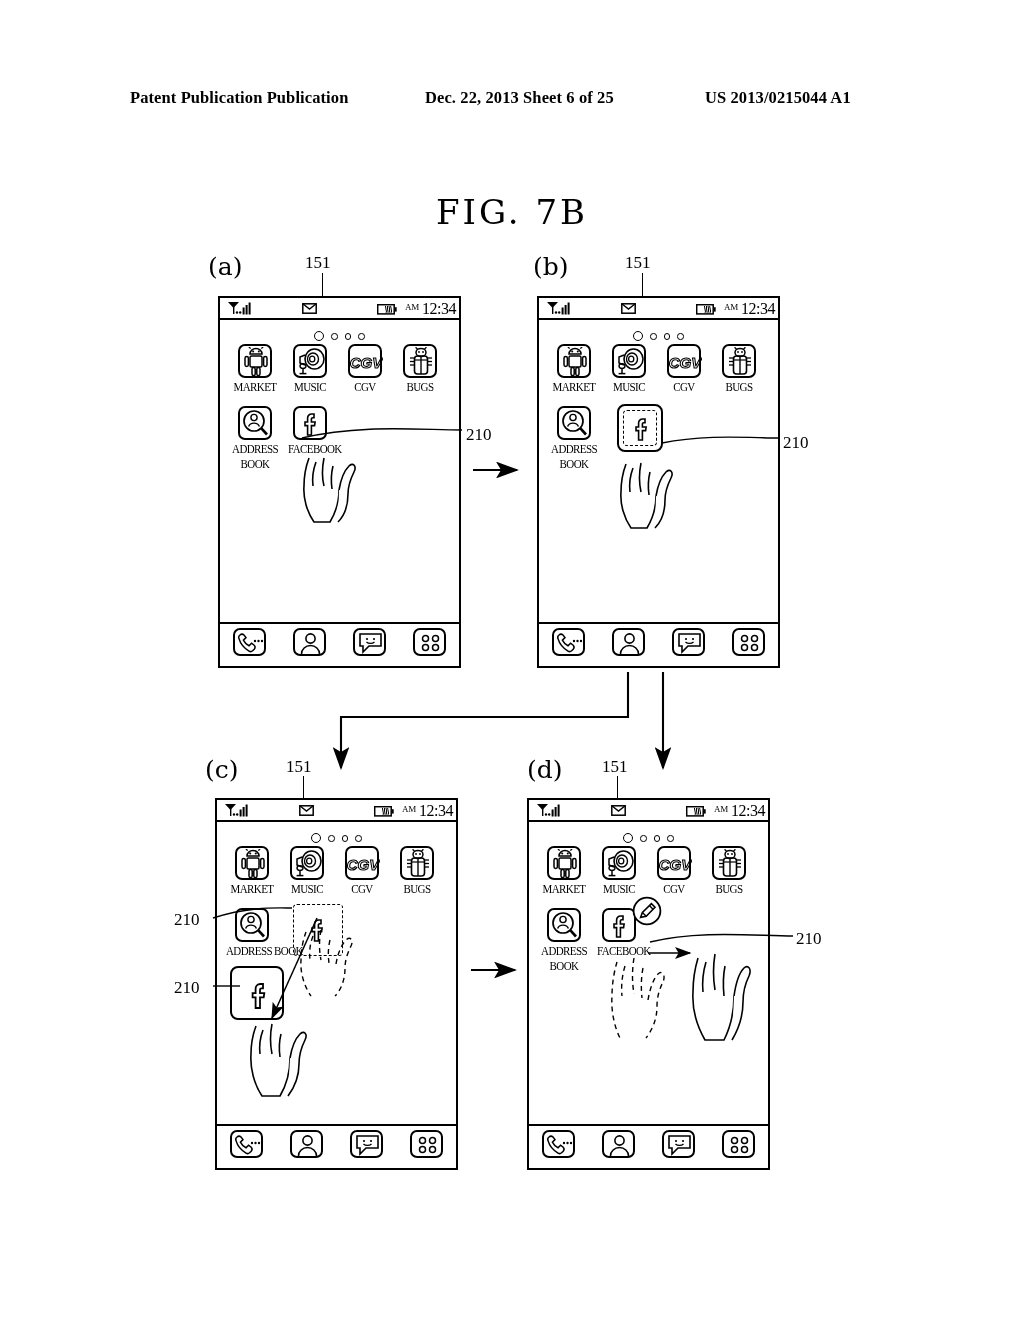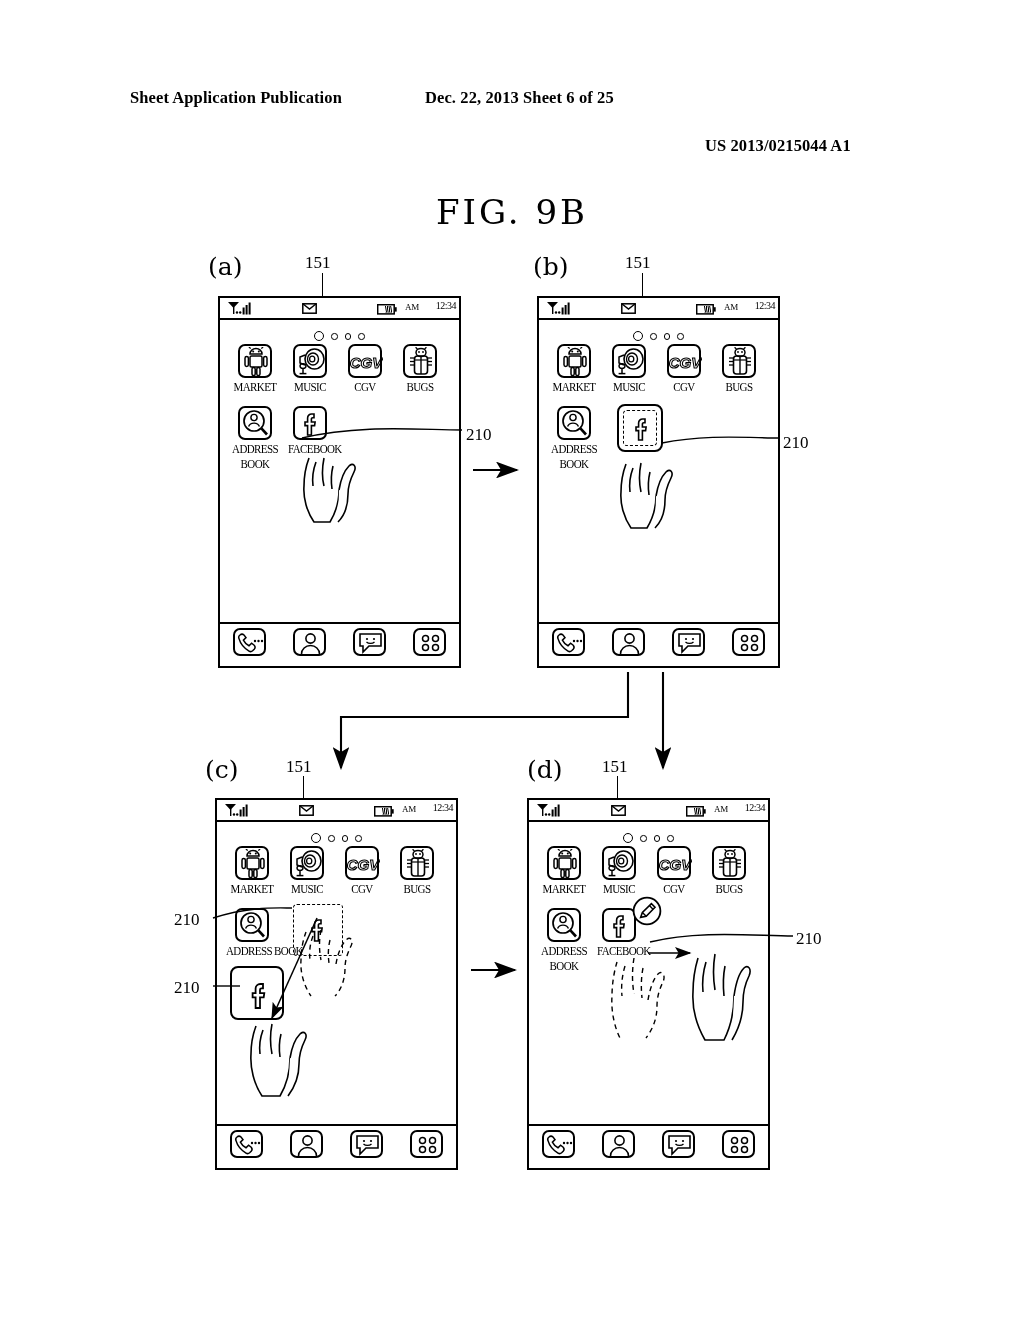--- a/index.html
+++ b/index.html
@@ -6,21 +6,21 @@
   body{width:1024px;height:1320px;position:relative;overflow:hidden;
        font-family:"Liberation Serif",serif;color:#000;}
 
   
   #pub-header{position:absolute;left:0;top:85px;width:1024px;height:28px;}
   #pub-header .hdr-inner{position:relative;width:100%;height:100%;}
   .hdr-txt{position:absolute;font-family:"Liberation Serif",serif;font-weight:bold;
            font-size:16.5px;white-space:nowrap;letter-spacing:.1px;}
   #hdr-pub{left:130px;top:3px;}
   #hdr-date{left:425px;top:3px;}
-  #hdr-patno{left:705px;top:3px;margin-top:48px;}
+  #hdr-patno{left:705px;top:3px;}
 
   
   #fig-title{position:absolute;left:0;top:192px;width:1024px;text-align:center;
              font-family:"DejaVu Serif",serif;font-size:34px;letter-spacing:3px;}
 
   
   .panel{position:absolute;}
   .panel-letter{position:absolute;font-family:"DejaVu Serif",serif;font-size:25px;
                 letter-spacing:0px;}
   .ref-151{position:absolute;font-family:"Liberation Serif",serif;font-size:17px;}
@@ -28,21 +28,21 @@
 
   
   .phone{position:absolute;border:2.1px solid #000;background:#fff;box-sizing:border-box;}
   .statusbar{position:absolute;left:0;top:0;right:0;height:22px;
              border-bottom:2px solid #000;box-sizing:border-box;}
   .sb-sig{position:absolute;left:7px;top:3px;}
   .sb-mail{position:absolute;left:50%;margin-left:-38px;top:5px;}
   .sb-batt{position:absolute;right:62px;top:6px;}
   .sb-ampm{position:absolute;right:40px;top:4px;font-size:9px;
            font-family:"Liberation Serif",serif;letter-spacing:-.3px;}
-  .sb-time{position:absolute;right:3px;top:2px;font-size:10px;
+  .sb-time{position:absolute;right:3px;top:2px;font-size:16px;
            font-family:"Liberation Serif",serif;letter-spacing:-.5px;}
 
   .pagedots{position:absolute;left:0;right:0;top:28px;text-align:center;height:12px;}
   .pagedots i{display:inline-block;border:1.6px solid #000;border-radius:50%;
               vertical-align:middle;margin:0 3.5px;box-sizing:border-box;}
   .pagedots i.big{width:10px;height:10px;}
   .pagedots i.sm{width:6.5px;height:6.5px;}
 
   .grid{position:absolute;left:0;right:0;top:46px;}
   .cellrow{position:relative;height:62px;}
@@ -68,27 +68,27 @@
 
   
   .ref210{position:absolute;font-family:"Liberation Serif",serif;font-size:17px;}
   svg.ov{position:absolute;left:0;top:0;overflow:visible;pointer-events:none;}
 </style>
 </head>
 <body>
 
 <div id="pub-header">
   <div class="hdr-inner">
-    <span class="hdr-txt" id="hdr-pub">Sheet Application Publication</span>
+    <span class="hdr-txt" id="hdr-pub">Patent Publication Publication</span>
     <span class="hdr-txt" id="hdr-date">Dec. 22, 2013  Sheet 6 of 25</span>
     <span class="hdr-txt" id="hdr-patno">US 2013/0215044 A1</span>
   </div>
 </div>
 
-<div id="fig-title">FIG.  9B</div>
+<div id="fig-title">FIG.  7B</div>
 
 <svg class="ov" width="1024" height="1320">
   <defs>
     <marker id="ah" markerWidth="11" markerHeight="8" refX="10" refY="4" orient="auto">
       <path d="M0,0 L11,4 L0,8 L2.4,4 Z" fill="#000"></path>
     </marker>
   </defs>
 
   <g>
     <line x1="473" y1="470" x2="517" y2="470" stroke="#000" stroke-width="2.1" marker-end="url(#ah)"></line>

